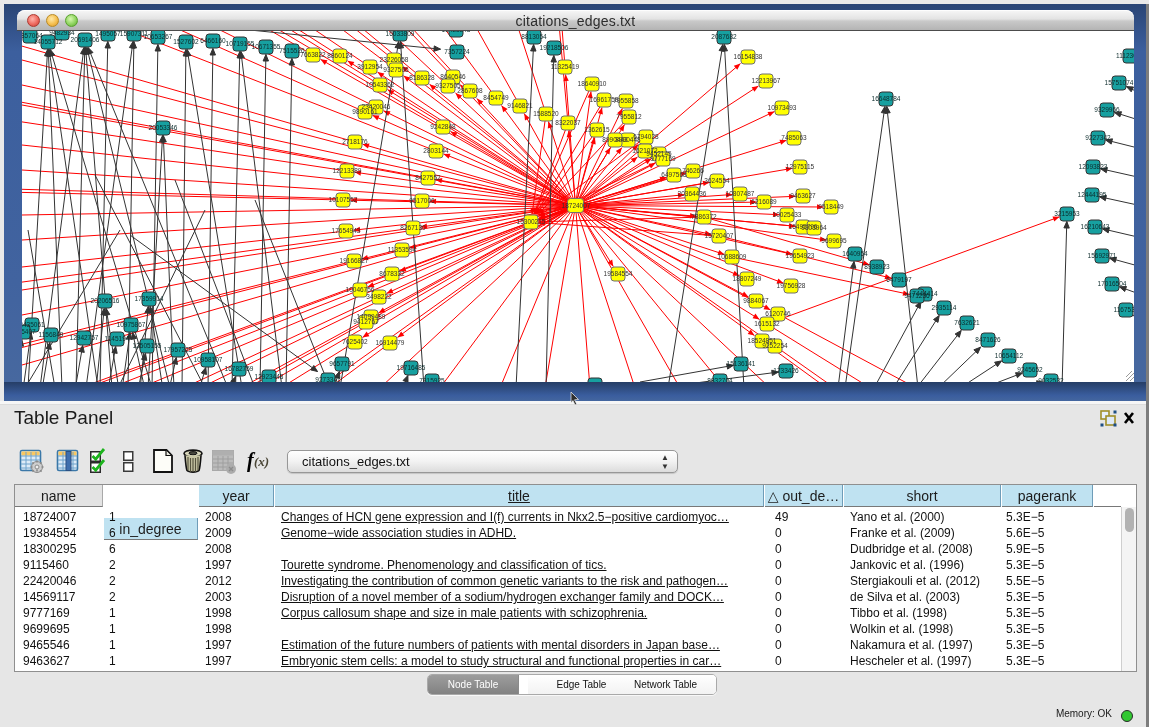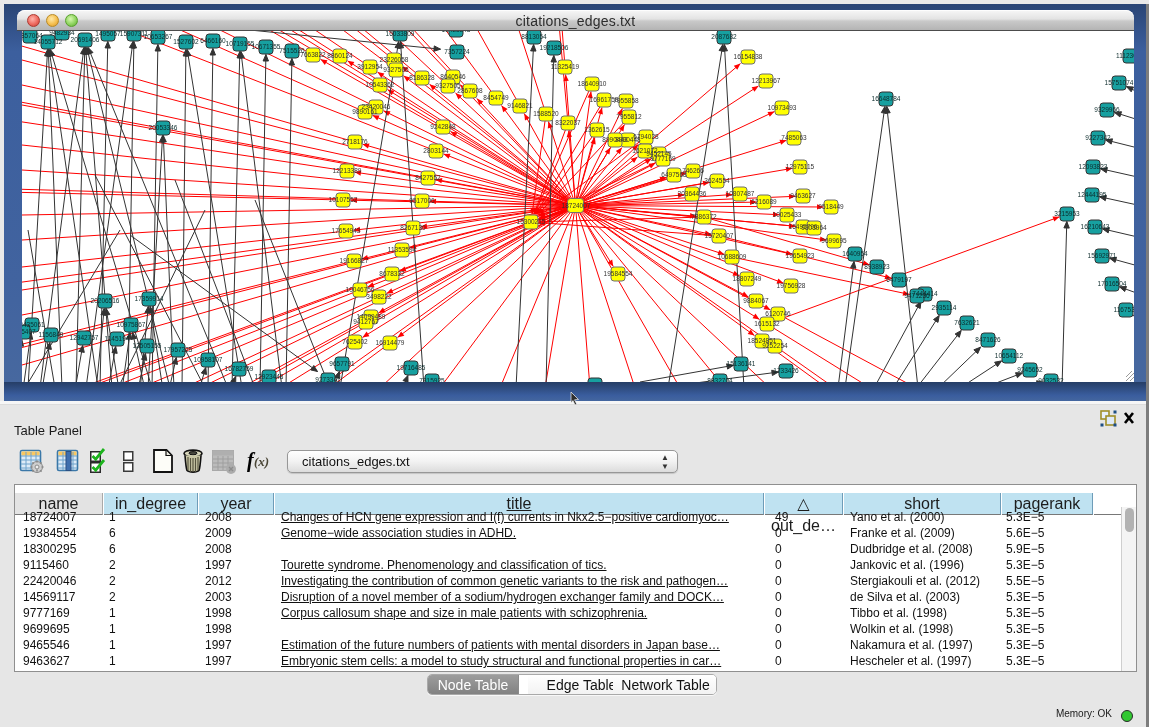--- a/index.html
+++ b/index.html
@@ -12,38 +12,38 @@
 #titlebar { position:absolute; left:0; top:0; width:1117px; height:21px;
   border-radius:8px 8px 0 0;
   background:linear-gradient(#f7f7f7, #e3e3e3 45%, #c9c9c9 55%, #b4b4b4);
   border-bottom:1px solid #4c4c4c; box-shadow:inset 0 1px 0 #fdfdfd; }
 #titlebar .tl { position:absolute; top:3.5px; width:13px; height:13px; border-radius:50%; }
 #title { position:absolute; left:0; right:0; top:3px; text-align:center; font-size:14px;
   color:#2d2d2d; letter-spacing:0.2px; }
 #canvas { position:absolute; left:5px; top:21px; width:1112px; height:351px; background:#fff; overflow:hidden; }
 #panel { position:absolute; left:0; top:401px; width:1146px; height:326px; background:#e6e6e6; }
 #panel .strip { position:absolute; left:0; top:0; width:100%; height:4px; background:#f6f6f6; border-bottom:1px solid #dcdcdc; }
-#tpl { position:absolute; left:14px; top:22px; font-size:13px; color:#1a1a1a; }
+#tpl { position:absolute; left:14px; top:6px; font-size:19px; color:#1a1a1a; }
 #combo { position:absolute; left:287px; top:450px; width:391px; height:23px; border:1px solid #979797;
   border-radius:5px; background:linear-gradient(#ffffff, #f2f2f2 50%, #dcdcdc);
   box-shadow:0 1px 1px rgba(0,0,0,0.15); }
 #combo span { position:absolute; left:14px; top:3px; font-size:13px; color:#111; }
 #combo .st { position:absolute; right:8px; top:2px; font-size:8px; color:#333; line-height:9px; text-align:center; }
 #tframe { position:absolute; left:14px; top:484px; width:1123px; height:188px; background:#fff;
   border:1px solid #8f8f8f; overflow:hidden; }
-.hcell { position:absolute; top:8px; height:22px; background:#bfe2f1; border-right:1px solid #6e9cb8;
-  border-bottom:1px solid #787878; font-size:16px; color:#1c1c1c; text-align:center; line-height:22px; }
+.hcell { position:absolute; top:0; height:22px; background:#bfe2f1; border-right:1px solid #6e9cb8;
+  border-bottom:1px solid #787878; font-size:14px; color:#1c1c1c; text-align:center; line-height:22px; }
 .trow { position:absolute; left:0; width:1104px; height:16px; font-size:12px; color:#111; }
 .trow span { position:absolute; top:1px; white-space:nowrap; }
 .c0 { left:8px; } .c1 { left:94px; } .c2 { left:190px; } .c3 { left:266px;text-decoration:underline; }
 .c4 { left:760px; } .c5 { left:835px; } .c6 { left:991px; }
 #vsb { position:absolute; right:0px; top:22px; width:15px; height:165px; background:#f4f4f4; border-left:1px solid #cfcfcf; }
 #vsb .thumb { position:absolute; left:2.5px; top:1px; width:9px; height:24px; border-radius:5px; background:#b2b2b2; }
 #tabs { position:absolute; left:427px; top:674px; width:290px; height:21px; border:1px solid #a9a9a9;
-  border-radius:5px; background:#fff; box-shadow:0 1px 0 rgba(255,255,255,0.7); overflow:hidden; font-size:14px; }
+  border-radius:5px; background:#fff; box-shadow:0 1px 0 rgba(255,255,255,0.7); overflow:hidden; font-size:10px; }
 #tabs .seg { position:absolute; top:0; height:21px; line-height:20px; text-align:center; color:#111; }
 #seg1 { left:0; width:91px; background:linear-gradient(#9d9d9d,#7f7f7f); color:#fff !important; border-right:1px solid #8b8b8b; }
 #seg2 { left:100px; width:108px; background:linear-gradient(#ffffff,#f1f1f1); border-right:1px solid #c3c3c3; }
 #seg3 { left:185px; width:105px; background:linear-gradient(#ffffff,#f1f1f1); }
 #mem { position:absolute; right:37px; top:708px; font-size:10px; color:#1a1a1a; }
 #memdot { position:absolute; right:16px; top:710px; width:12px; height:12px; border-radius:50%;
   background:#32c832; border:1px solid #2a2a2a; }
 </style></head>
 <body>
 <div id="desk"></div>
@@ -809,21 +809,21 @@
  <text x="0" y="18" font-family="Liberation Serif, serif" font-style="italic" font-weight="bold" font-size="20" fill="#000">f</text>
  <text x="7" y="17" font-family="Liberation Serif, serif" font-style="italic" font-weight="bold" font-size="13" fill="#4a4636">(x)</text>
 </g>
 </svg>
 <div id="combo">
     <span>citations_edges.txt</span>
     <div class="st">▲<br>▼</div>
   </div>
 <div id="tframe">
   <div class="hcell" style="left:0;width:88px;background:#e3e3e3;border-right:1px solid #a9a9a9;">name</div>
-  <div class="hcell" style="left:89px;width:94px;">in_degree</div>
+  <div class="hcell" style="left:89px;width:94px;margin-top:33px;">in_degree</div>
   <div class="hcell" style="left:184px;width:75px;">year</div>
   <div class="hcell" style="left:260px;width:489px;text-decoration:underline;">title</div>
   <div class="hcell" style="left:750px;width:78px;">△ out_de…</div>
   <div class="hcell" style="left:829px;width:157px;">short</div>
   <div class="hcell" style="left:987px;width:91px;">pagerank</div>
   <div class="hcell" style="left:1079px;width:27px;background:#fff;border-right:none;border-bottom:1px solid #787878;"></div>
   <div class="trow" style="top:24px">
 <span class="c0">18724007</span>
       <span class="c1">1</span>
       <span class="c2">2008</span>

